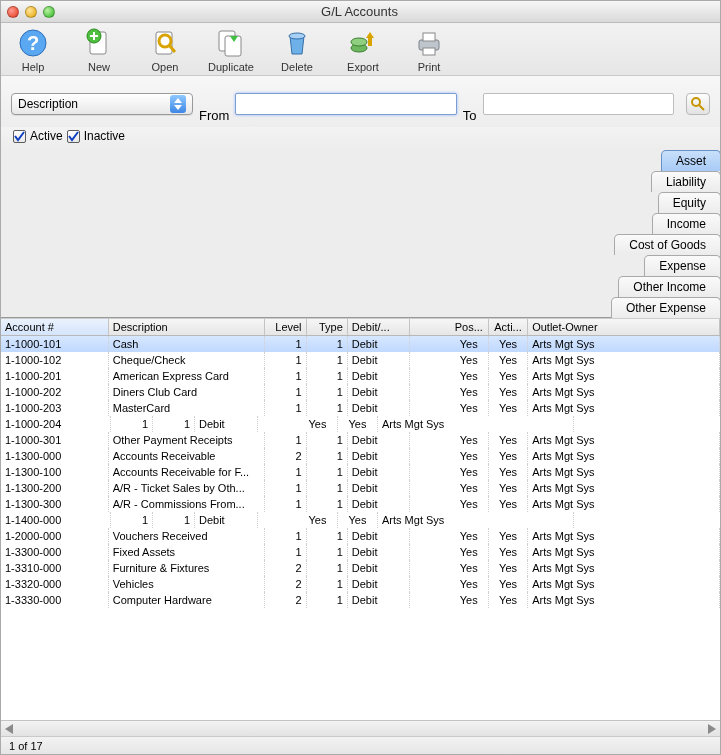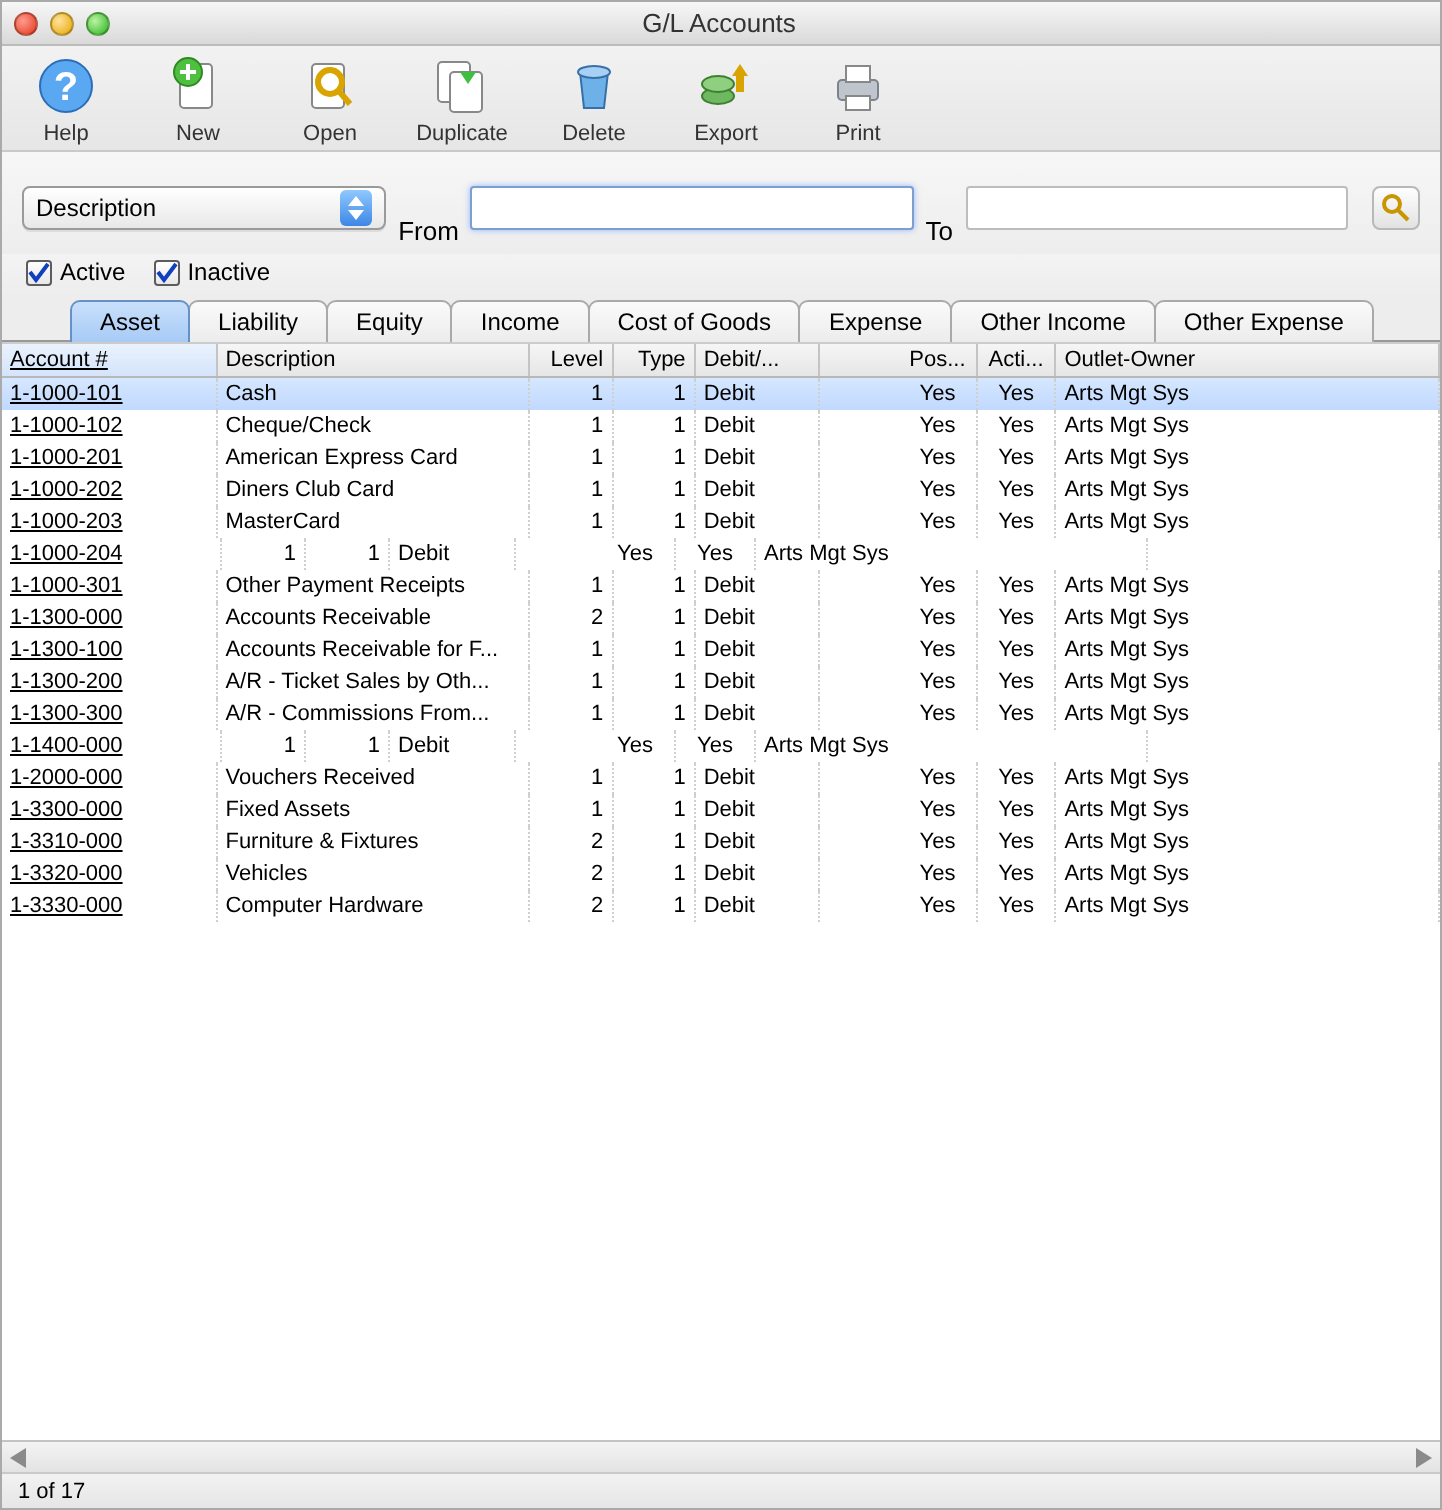--- a/index.html
+++ b/index.html
@@ -26,41 +26,41 @@
   .combo { position: relative; width: 185px; height: 22px; background: linear-gradient(#ffffff, #e8e8e8); border: 1px solid #9a9a9a; border-radius: 4px; display: flex; align-items: center; padding: 0 6px; box-shadow: inset 0 1px 0 #fff, 0 1px 0 rgba(0,0,0,0.08); }
   .combo-text { flex: 1; font-size: 12px; color: #000; }
   .combo-arrows { width: 16px; height: 18px; background: linear-gradient(#8ec9ff, #3d86e5); border-radius: 3px; display: flex; flex-direction: column; align-items: center; justify-content: center; gap: 0; }
   .combo-arrows svg { display:block; }
   .lbl-from, .lbl-to { font-size: 13px; color: #000; margin-top: 24px; }
   .txt { height: 22px; border: 1px solid #7b9ed3; border-radius: 2px; background: #fff; padding: 0 4px; font-size: 12px; box-shadow: 0 0 3px rgba(90,140,255,0.6); }
   .txt.to { box-shadow: none; border-color: #bdbdbd; }
   .search-btn { width: 24px; height: 22px; background: linear-gradient(#fefefe,#e2e2e2); border: 1px solid #b8b8b8; border-radius: 4px; display:flex; align-items:center; justify-content:center; }
 
   
-  .check-row { display: flex; gap: 14px; padding: 2px 12px 6px 12px; align-items: center; background: linear-gradient(#f3f3f3,#ededed); }
+  .check-row { display: flex; gap: 4px; padding: 2px 12px 6px 12px; align-items: center; background: linear-gradient(#f3f3f3,#ededed); }
   .chk { display: flex; align-items: center; gap: 4px; font-size: 12px; color: #000; }
   .chk-box { width: 13px; height: 13px; border: 1px solid #5c5c5c; border-radius: 2px; background: linear-gradient(#fff,#e8e8e8); display:flex; align-items:center; justify-content:center; }
   .chk-box svg { display:block; }
 
   
-  .tabs-row { display: flex; align-items: flex-end; padding: 0 0 0 34px; background: #ededed; border-bottom: 1px solid #999; gap: 0; }
+  .tabs-row { display: flex; align-items: flex-end; padding: 0 0 0 34px; background: #ededed; border-bottom: 1px solid #999; gap: 0; flex-direction: column; }
   .tab { padding: 3px 14px; font-size: 12px; background: linear-gradient(#fafafa,#ececec); border: 1px solid #a9a9a9; border-bottom: none; border-radius: 5px 5px 0 0; margin-right: -1px; color: #000; position: relative; top: 1px; }
   .tab.active { background: linear-gradient(#c9e0fb,#a7caf5); border-color: #6691c7; z-index: 2; }
 
   
   .grid { flex: 1; background: #fff; overflow: hidden; position: relative; border-top: 1px solid #ccc; }
   .ghead { display: flex; background: linear-gradient(#f6f6f6,#e6e6e6); border-bottom: 1px solid #b8b8b8; }
   .gh { border-right: 1px solid #c4c4c4; padding: 2px 4px; font-size: 11px; color: #000; overflow: hidden; white-space: nowrap; text-overflow: ellipsis; }
   .gh.sorted { background: linear-gradient(#eaf2fd,#d4e4fb); }
   .gbody { height: 545px; overflow-y: scroll; }
   .grow { display: flex; border-bottom: 0; height: 16px; }
   .gc { border-right: 1px dotted #cfcfcf; padding: 0 4px; font-size: 11px; white-space: nowrap; overflow: hidden; text-overflow: ellipsis; line-height: 16px; }
   .grow.sel { background: linear-gradient(#d6e7ff,#c0d9ff); }
   
-  .c0 { width: 110px; text-decoration: underline; }
+  .c0 { width: 110px; }
   .c1 { width: 160px; }
   .c2 { width: 42px; text-align: right; }
   .c3 { width: 42px; text-align: right; }
   .c4 { width: 63px; }
   .c5 { width: 40px; text-align: center; margin-left: 40px; }
   .c6 { width: 40px; text-align: center; }
   .c7 { width: 196px; }
 
   
   .hscroll { height: 16px; background: linear-gradient(#f3f3f3,#e3e3e3); border-top: 1px solid #c3c3c3; display:flex; align-items:center; }

